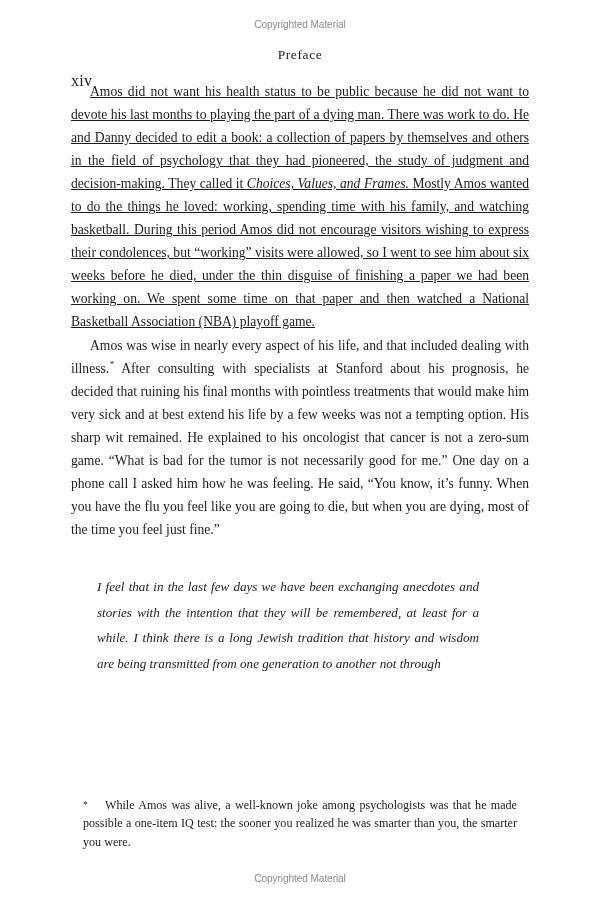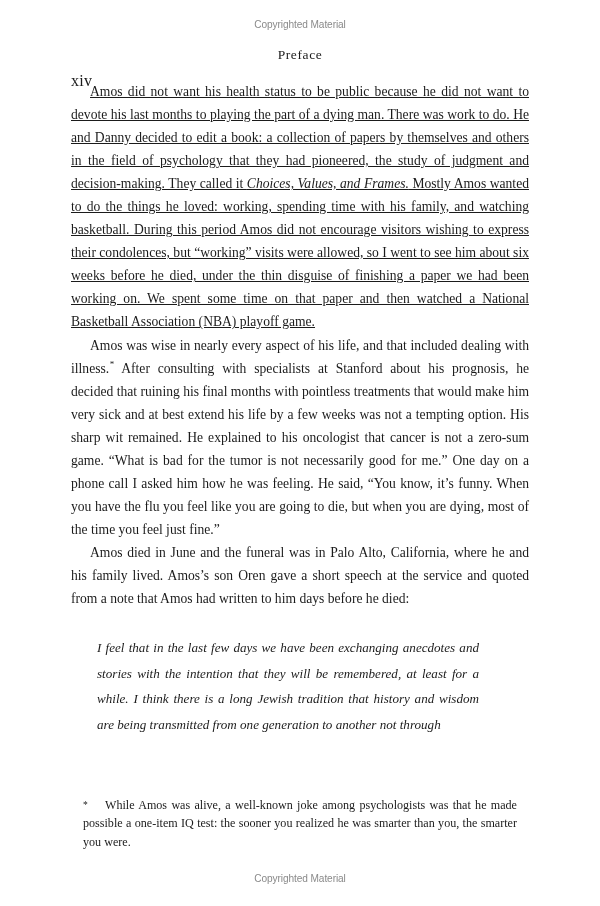--- a/index.html
+++ b/index.html
@@ -91,21 +91,21 @@
 
   
   blockquote.extract {
     margin: 0;
     padding: 0;
     position: relative;
     top: 0;
   }
   .extract-spacer-top { height: 25px; }
   .extract p {
-    margin: 0;
+    margin: 8px;
     margin-left: 26px;
     width: 382px;
     font-size: 13.1px;
     line-height: 25.6px;
     font-style: italic;
     text-align: justify;
   }
 
   
   .footnote {
@@ -137,21 +137,20 @@
     <span class="folio-number">xiv</span>
     <span class="folio-title">Preface</span>
   </div>
 
   <div class="textblock">
 
     <p class="body first"><span>Amos did not want his health status to be public because he did not want to devote his last months to playing the part of a dying man. There was work to do. He and Danny decided to edit a book: a collection of papers by themselves and others in the field of psychology that they had pioneered, the study of judgment and decision-making. They called it </span><span class="it">Choices, Values, and Frames.</span><span> Mostly Amos wanted to do the things he loved: working, spending time with his family, and watching basketball. During this period Amos did not encourage visitors wishing to express their condolences, but “working” visits were allowed, so I went to see him about six weeks before he died, under the thin disguise of finishing a paper we had been working on. We spent some time on that paper and then watched a National Basketball Association (NBA) playoff game.</span></p>
 
     <p class="body"><span>Amos was wise in nearly every aspect of his life, and that included dealing with illness.</span><span class="fn-marker">*</span><span> After consulting with specialists at Stanford about his prognosis, he decided that ruining his final months with pointless treatments that would make him very sick and at best extend his life by a few weeks was not a tempting option. His sharp wit remained. He explained to his oncologist that cancer is not a zero-sum game. “What is bad for the tumor is not necessarily good for me.” One day on a phone call I asked him how he was feeling. He said, “You know, it’s funny. When you have the flu you feel like you are going to die, but when you are dying, most of the time you feel just fine.”</span></p>
 
-    <p class="body">Amos died in June and the funeral was in Palo Alto, California, where he and his family lived. Amos’s son Oren gave a short speech at the service and quoted from a note that Amos had written to him days before he died:</p>
 
     <blockquote class="extract">
       <div class="extract-spacer-top"></div>
       <p>I feel that in the last few days we have been exchanging anecdotes and stories with the intention that they will be remembered, at least for a while. I think there is a long Jewish tradition that history and wisdom are being transmitted from one generation to another not through</p>
     </blockquote>
 
   </div>
 
   <div class="footnote">
     <p><span class="fn-star">*</span><span>While Amos was alive, a well-known joke among psychologists was that he made possible a one-item IQ test: the sooner you realized he was smarter than you, the smarter you were.</span></p>

